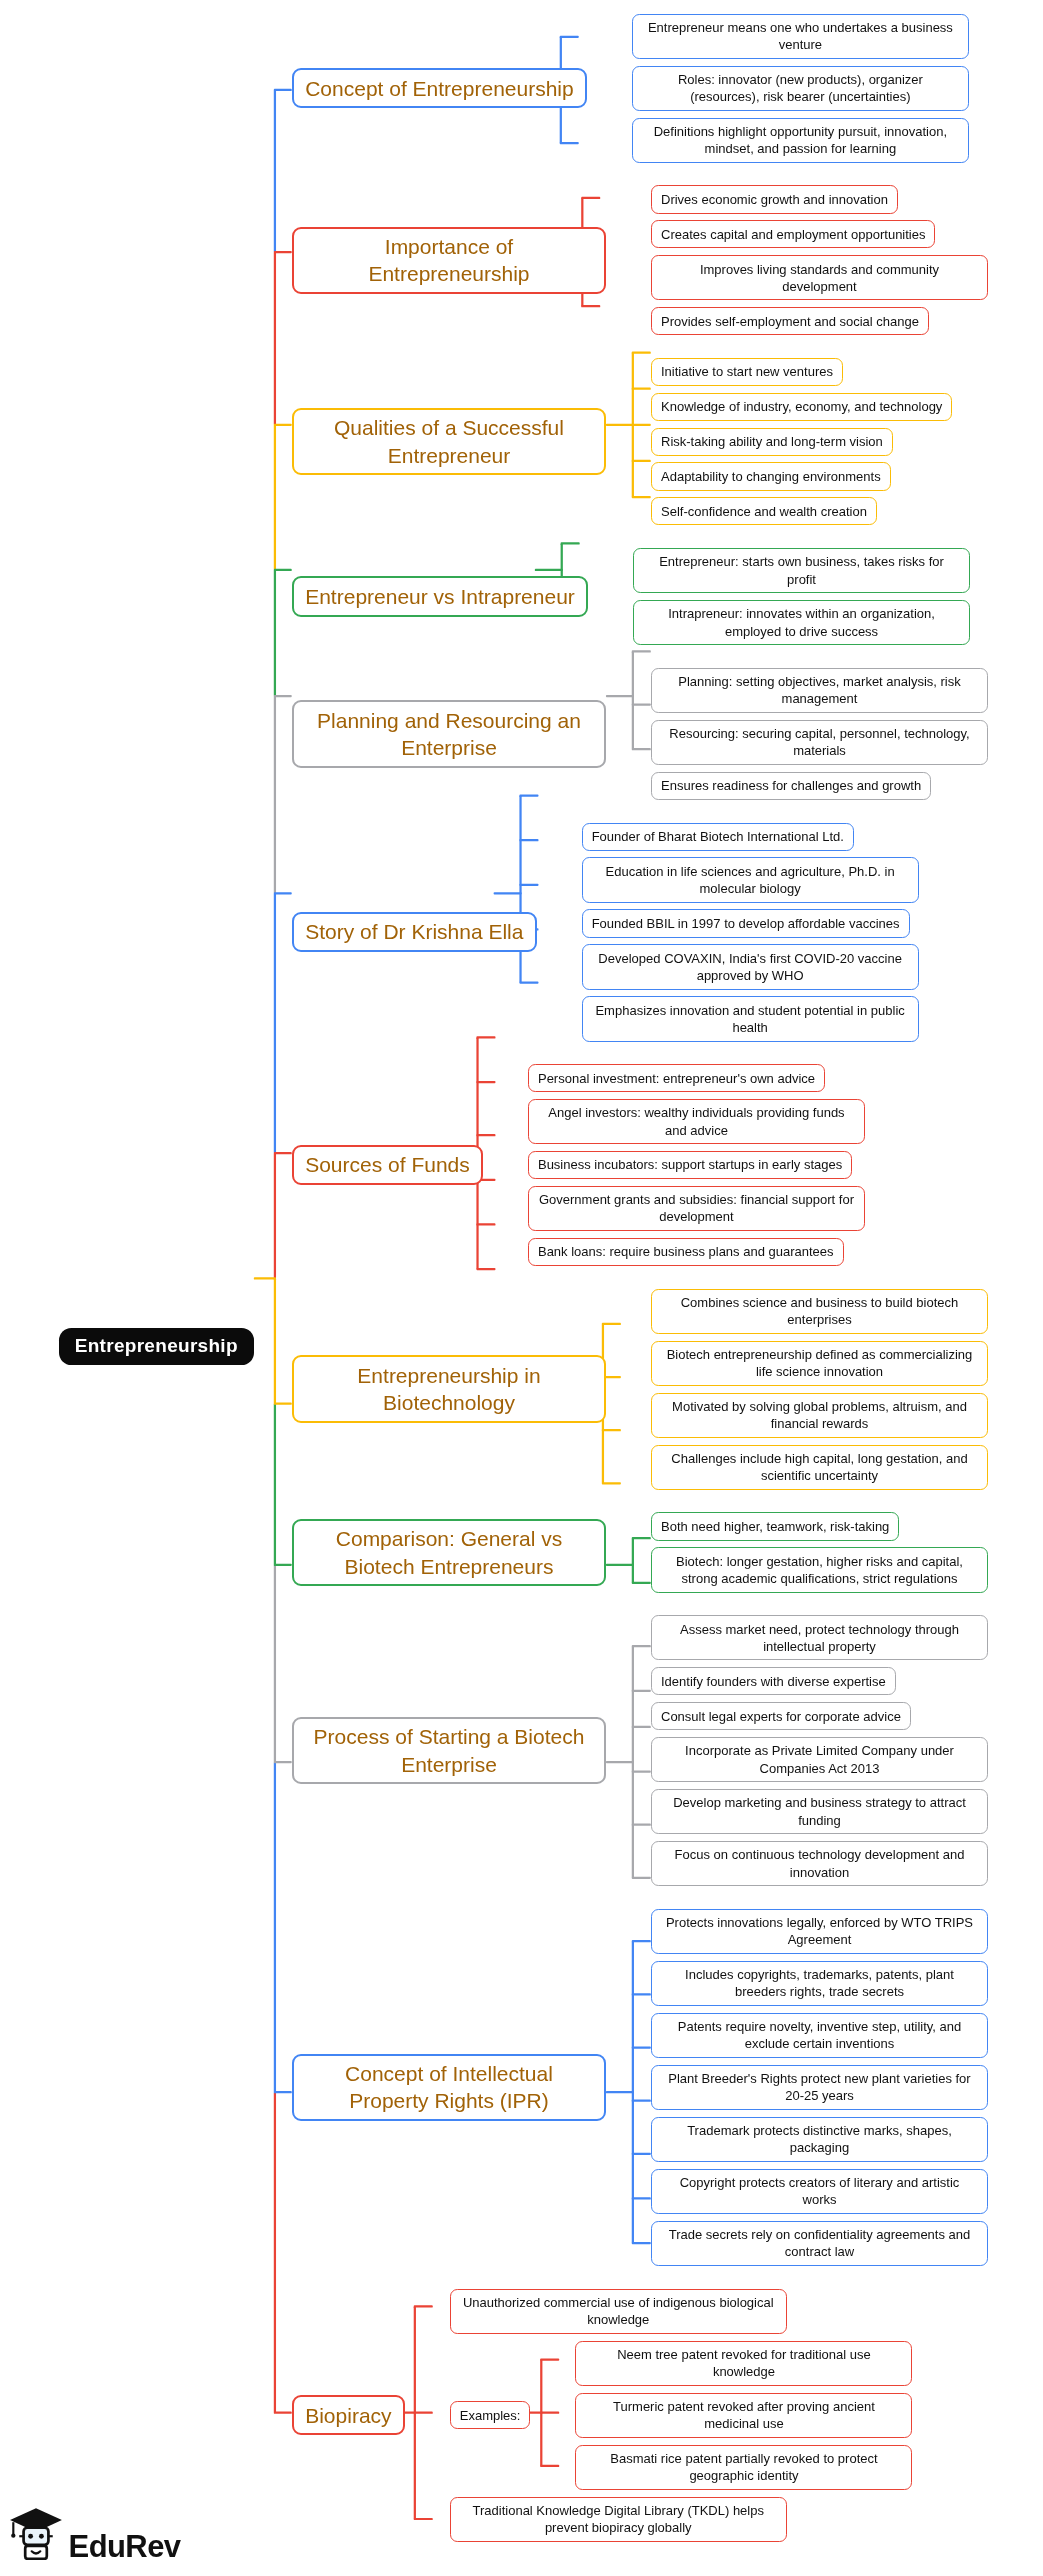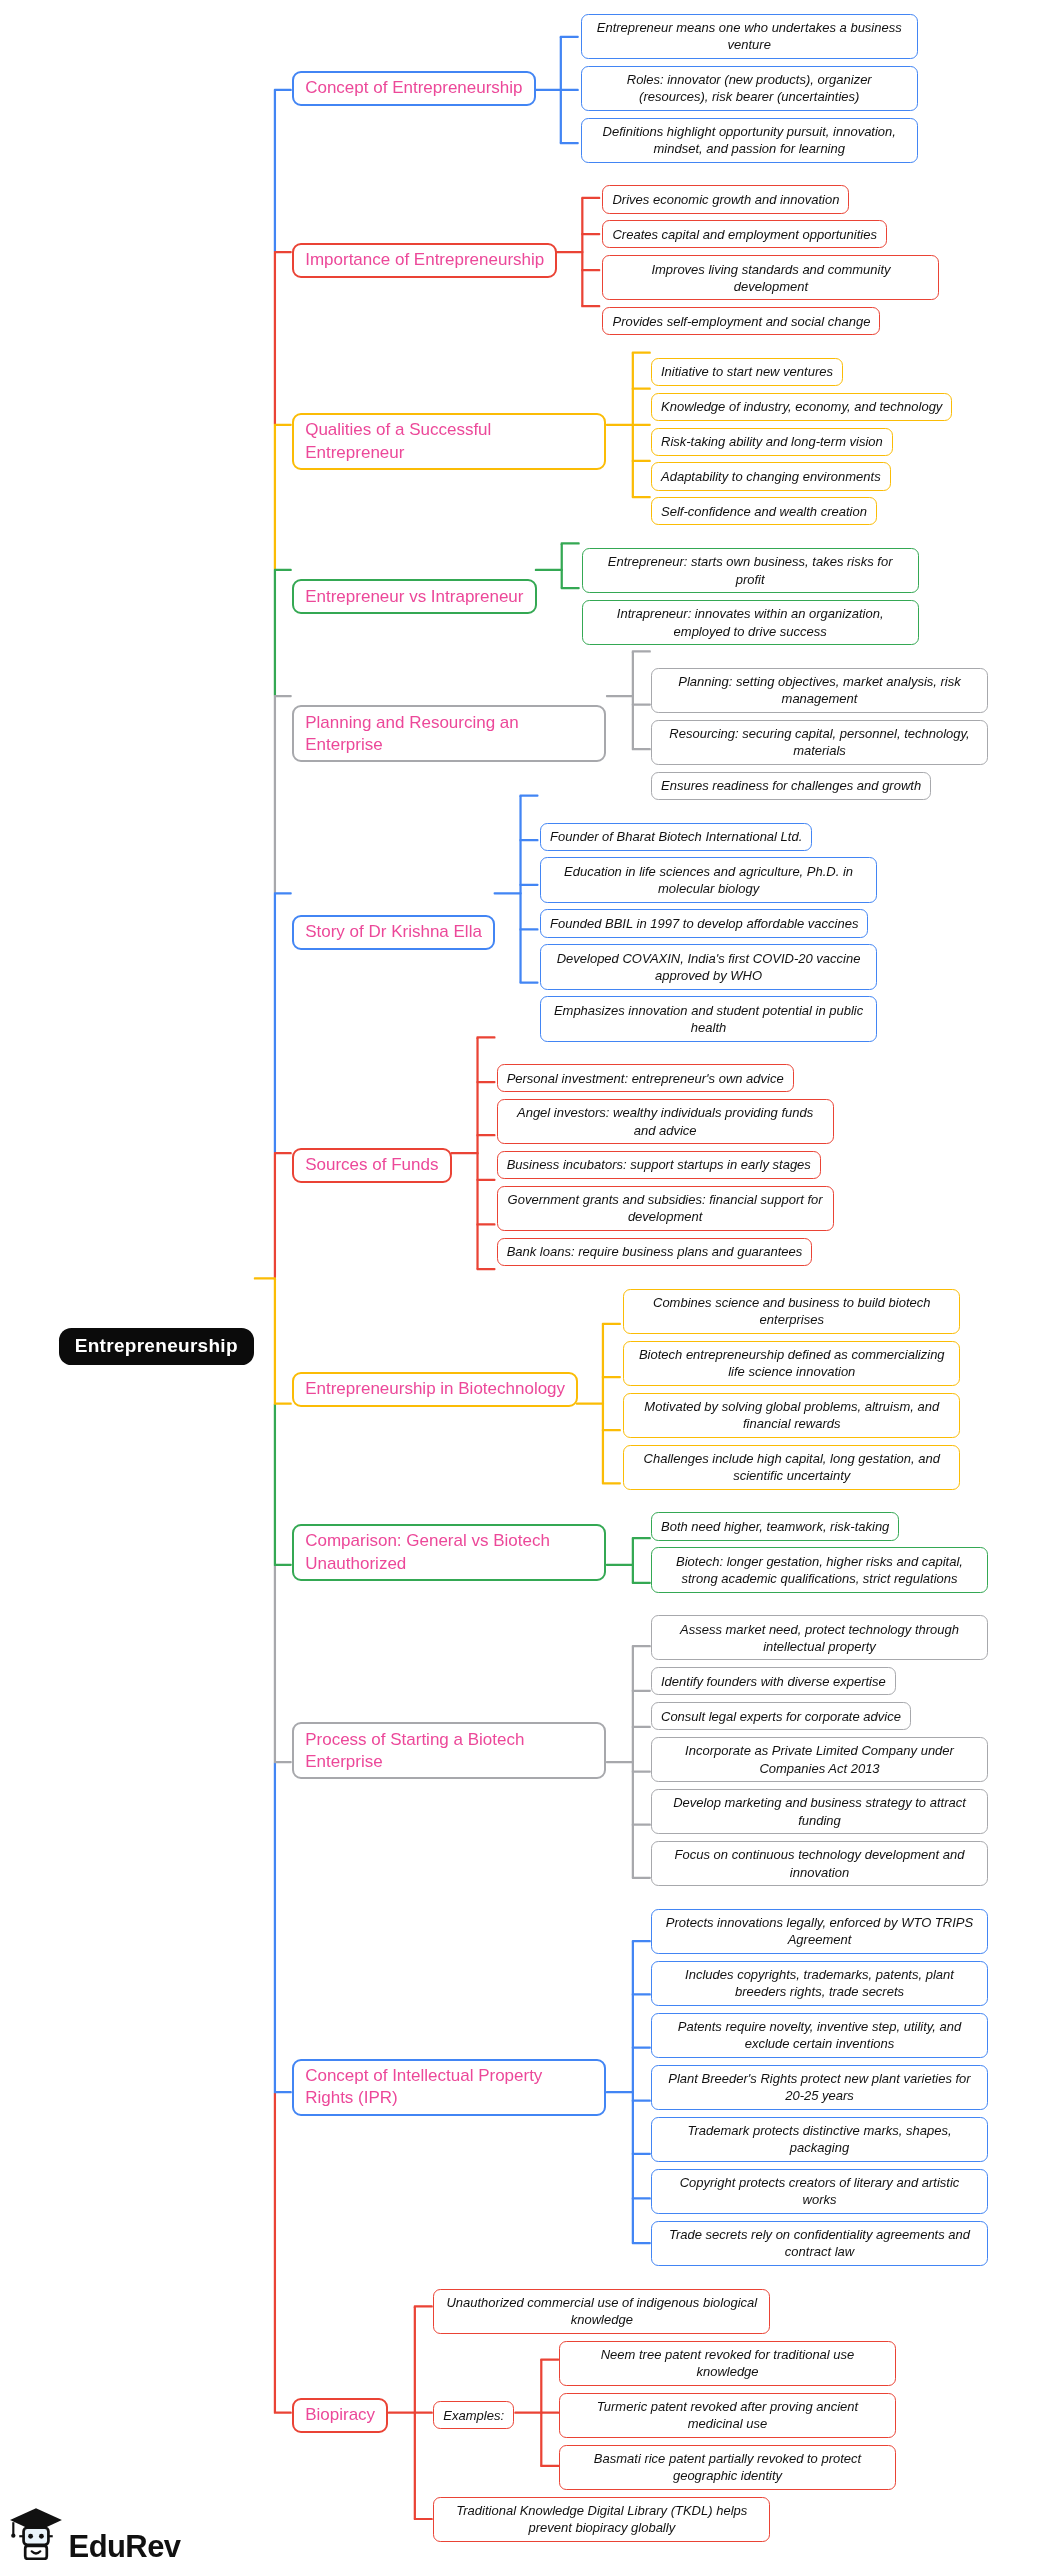--- a/index.html
+++ b/index.html
@@ -10,24 +10,24 @@
   }
   #connectors { position:absolute; left:0; top:0; width:1043px; height:2576px; pointer-events:none; }
   .branches {
     position:absolute; left:292px; top:0; height:100%;
     display:flex; flex-direction:column; justify-content:space-between;
     padding:13.5px 0 34px 0;
   }
   .branch { display:flex; align-items:center; }
   .gnode.label-box {
     background:#fff; border:2.2px solid var(--c); border-radius:9px;
-    padding:4.5px 11.2px; font-size:17px; line-height:1.3; color:#ec4899;
-    width:max-content; max-width:314px; flex-shrink:0;
+    padding:4.5px 11.2px; font-size:21px; line-height:1.3; color:#a16207;
+    text-align:center; width:max-content; max-width:314px; flex-shrink:0;
   }
-  .children { display:flex; flex-direction:column; row-gap:6.7px; margin-left:26px; padding-left:19px;font-style:italic; }
+  .children { display:flex; flex-direction:column; row-gap:6.7px; margin-left:26px; padding-left:19px; }
   .child { display:flex; }
   .box {
     background:#fff; border:1.7px solid var(--c); border-radius:7.3px;
     padding:4.5px 9px; font-size:13px; line-height:1.32; color:#111;
     text-align:center; width:max-content; max-width:337px;
   }
   .subtree { display:flex; align-items:center; }
   .subtree > .gnode { flex-shrink:0; }
   .center-node {
     position:absolute; left:59px; background:#0b0b0b; color:#fff;
@@ -287,21 +287,21 @@
         <div class="child">
             <div class="box">Motivated by solving global problems, altruism, and financial rewards</div>
           </div>
         <div class="child">
             <div class="box">Challenges include high capital, long gestation, and scientific uncertainty</div>
           </div>
       </div>
     </div>
 
     <div class="branch" style="--c: #34a853;">
-      <div class="gnode label-box">Comparison: General vs Biotech Unauthorized</div>
+      <div class="gnode label-box">Comparison: General vs Biotech Entrepreneurs</div>
       <div class="children">
         <div class="child">
             <div class="box">Both need higher, teamwork, risk-taking</div>
           </div>
         <div class="child">
             <div class="box">Biotech: longer gestation, higher risks and capital, strong academic qualifications, strict regulations</div>
           </div>
       </div>
     </div>
 

